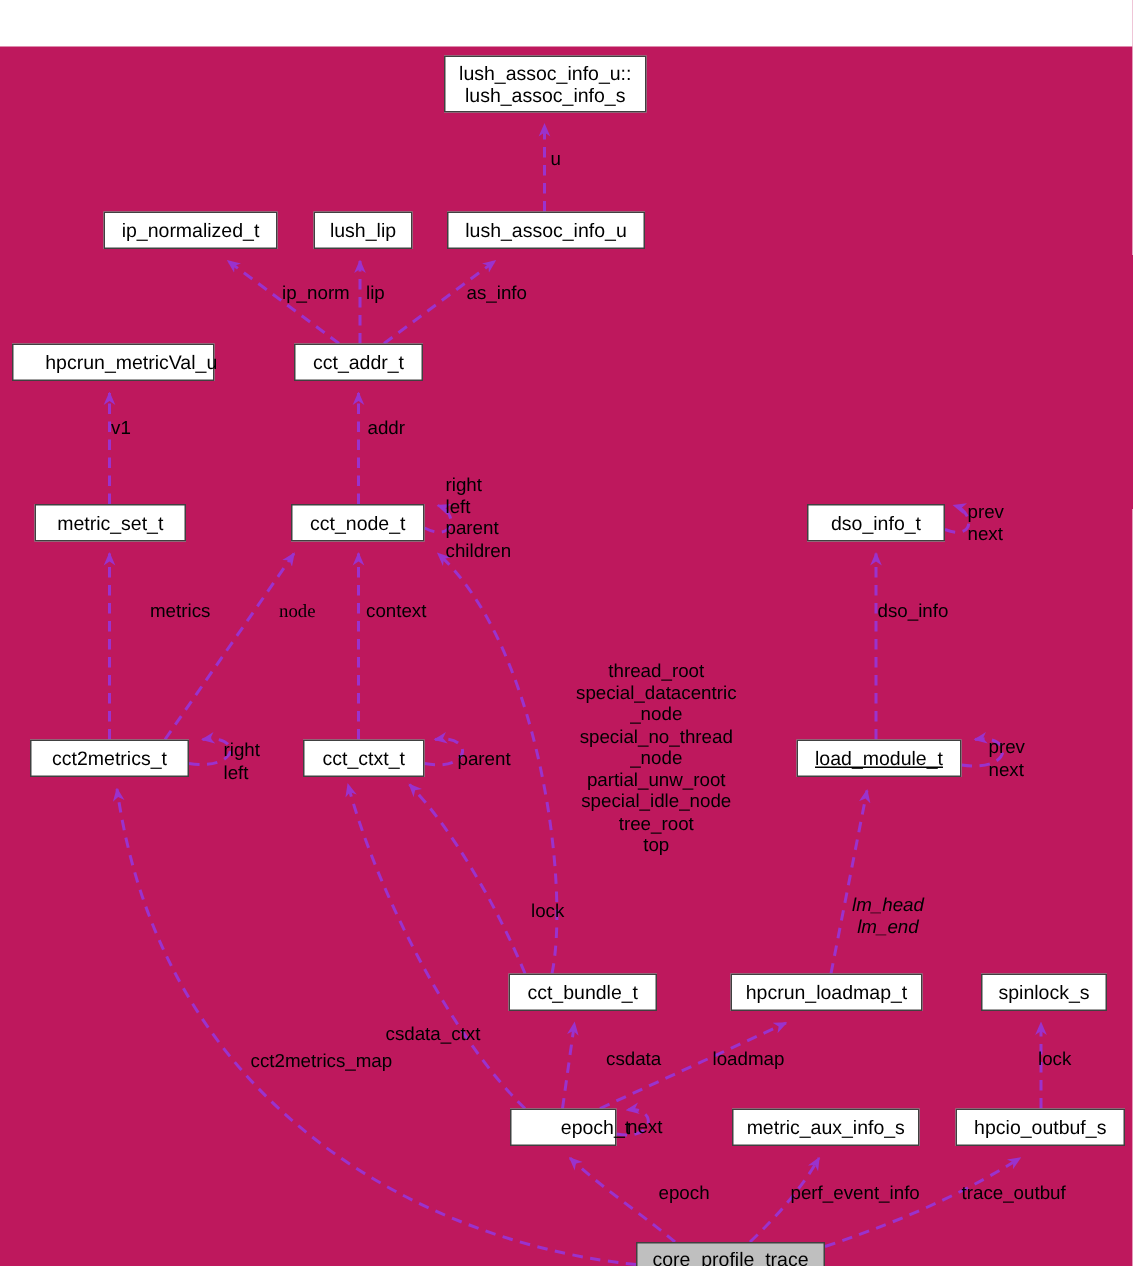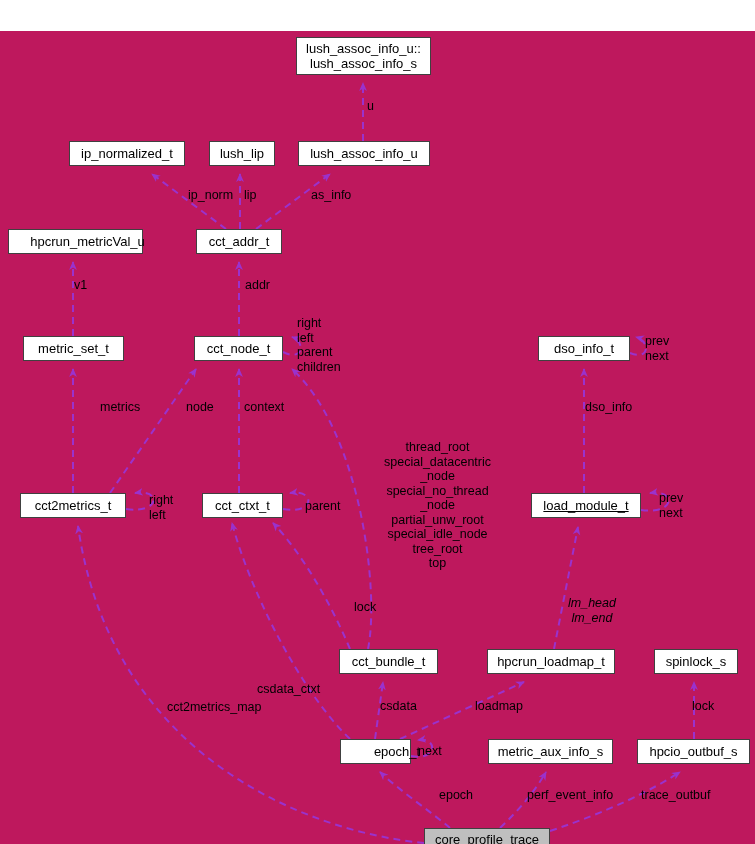--- a/index.html
+++ b/index.html
@@ -147,42 +147,42 @@
   <div class="edge-label" style="left: 311px; top: 157px; text-align: right;">as_info</div>
   <div class="edge-label" style="left: 74px; top: 247px; text-align: left;">v1</div>
   <div class="edge-label" style="left: 245px; top: 247px; text-align: left;">addr</div>
   <div class="edge-label" style="left: 297px; top: 285px; text-align: left;">right
 left
 parent
 children</div>
   <div class="edge-label" style="left: 645px; top: 303px; text-align: left;">prev
 next</div>
   <div class="edge-label" style="left: 75px; top: 369px; text-align: right; padding-left: 25px;">metrics</div>
-  <div class="edge-label" style="left: 186px; top: 369px; text-align: left;">node</div>
+  <div class="edge-label" style="left: 186px; top: 369px; text-align: left; font-family: Liberation Serif, serif;">node</div>
   <div class="edge-label" style="left: 244px; top: 369px; text-align: left;">context</div>
   <div class="edge-label" style="left: 585px; top: 369px; text-align: left;">dso_info</div>
   <div class="edge-label" style="left: 384px; top: 409px; text-align: center;">thread_root
 special_datacentric
 _node
 special_no_thread
 _node
 partial_unw_root
 special_idle_node
 tree_root
 top</div>
   <div class="edge-label" style="left: 149px; top: 462px; text-align: left;">right
 left</div>
   <div class="edge-label" style="left: 305px; top: 468px; text-align: left;">parent</div>
   <div class="edge-label" style="left: 659px; top: 460px; text-align: left;">prev
 next</div>
   <div class="edge-label" style="left: 568px; top: 565px; text-align: center; font-style: italic;">lm_head
 lm_end</div>
   <div class="edge-label" style="left: 354px; top: 569px; text-align: left;">lock</div>
   <div class="edge-label" style="left: 257px; top: 651px; text-align: left;">csdata_ctxt</div>
-  <div class="edge-label" style="left: 380px; top: 668px; text-align: center;">csdata</div>
+  <div class="edge-label" style="left: 404px; top: 668px; text-align: center;">csdata</div>
   <div class="edge-label" style="left: 475px; top: 668px; text-align: left;">loadmap</div>
   <div class="edge-label" style="left: 692px; top: 668px; text-align: left;">lock</div>
   <div class="edge-label" style="left: 167px; top: 669px; text-align: left;">cct2metrics_map</div>
   <div class="edge-label" style="left: 418px; top: 713px; text-align: left;">next</div>
   <div class="edge-label" style="left: 439px; top: 757px; text-align: left;">epoch</div>
   <div class="edge-label" style="left: 527px; top: 757px; text-align: left;">perf_event_info</div>
   <div class="edge-label" style="left: 641px; top: 757px; text-align: left;">trace_outbuf</div>
 
 </div>
 

